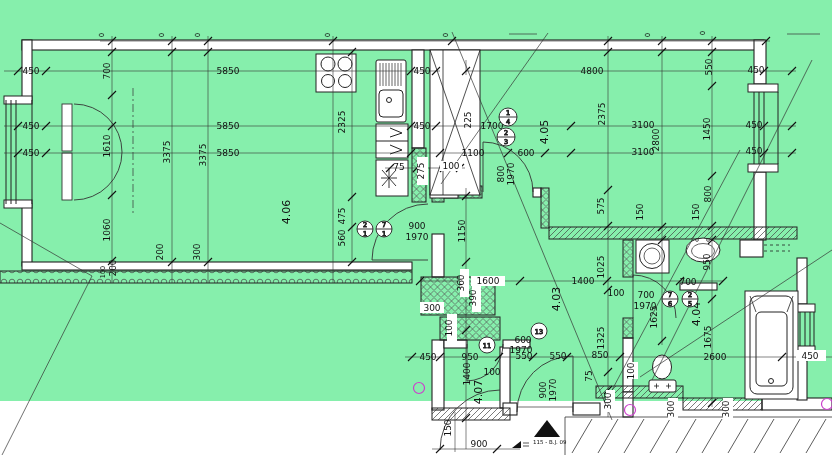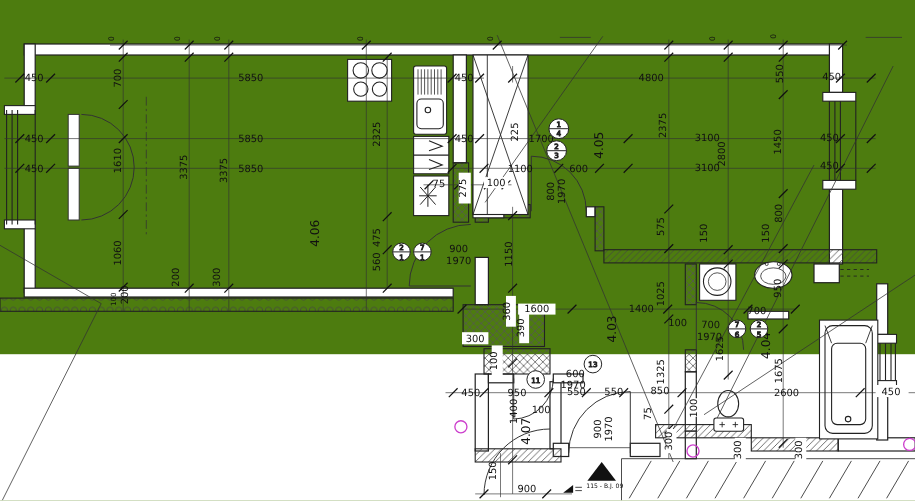--- a/index.html
+++ b/index.html
@@ -1,16 +1,16 @@
 <!DOCTYPE html>
 <html><head>
 <meta charset="utf-8">
 <style>
   html,body{margin:0;padding:0;background:#fff;width:832px;height:455px;overflow:hidden}
-  #plan{position:relative;width:832px;height:322px;background:#4d7c0f}
+  #plan{position:relative;width:832px;height:401px;background:#86efac}
   svg{display:block}
   .dim{font:9px "DejaVu Sans", sans-serif;fill:#111;text-anchor:middle}
   .dimsm{font:6.5px "DejaVu Sans", sans-serif;fill:#111;text-anchor:middle}
   .zero{font:7px "DejaVu Sans", sans-serif;fill:#111;text-anchor:middle}
   .room{font:11px "DejaVu Sans", sans-serif;fill:#111;text-anchor:middle}
   .tg{font:6.5px "DejaVu Sans", sans-serif;fill:#111;text-anchor:middle}
   .mk{font:5.5px "DejaVu Sans", sans-serif;fill:#111}
   .wbg{fill:#fff;stroke:none}
 </style>
 </head>

